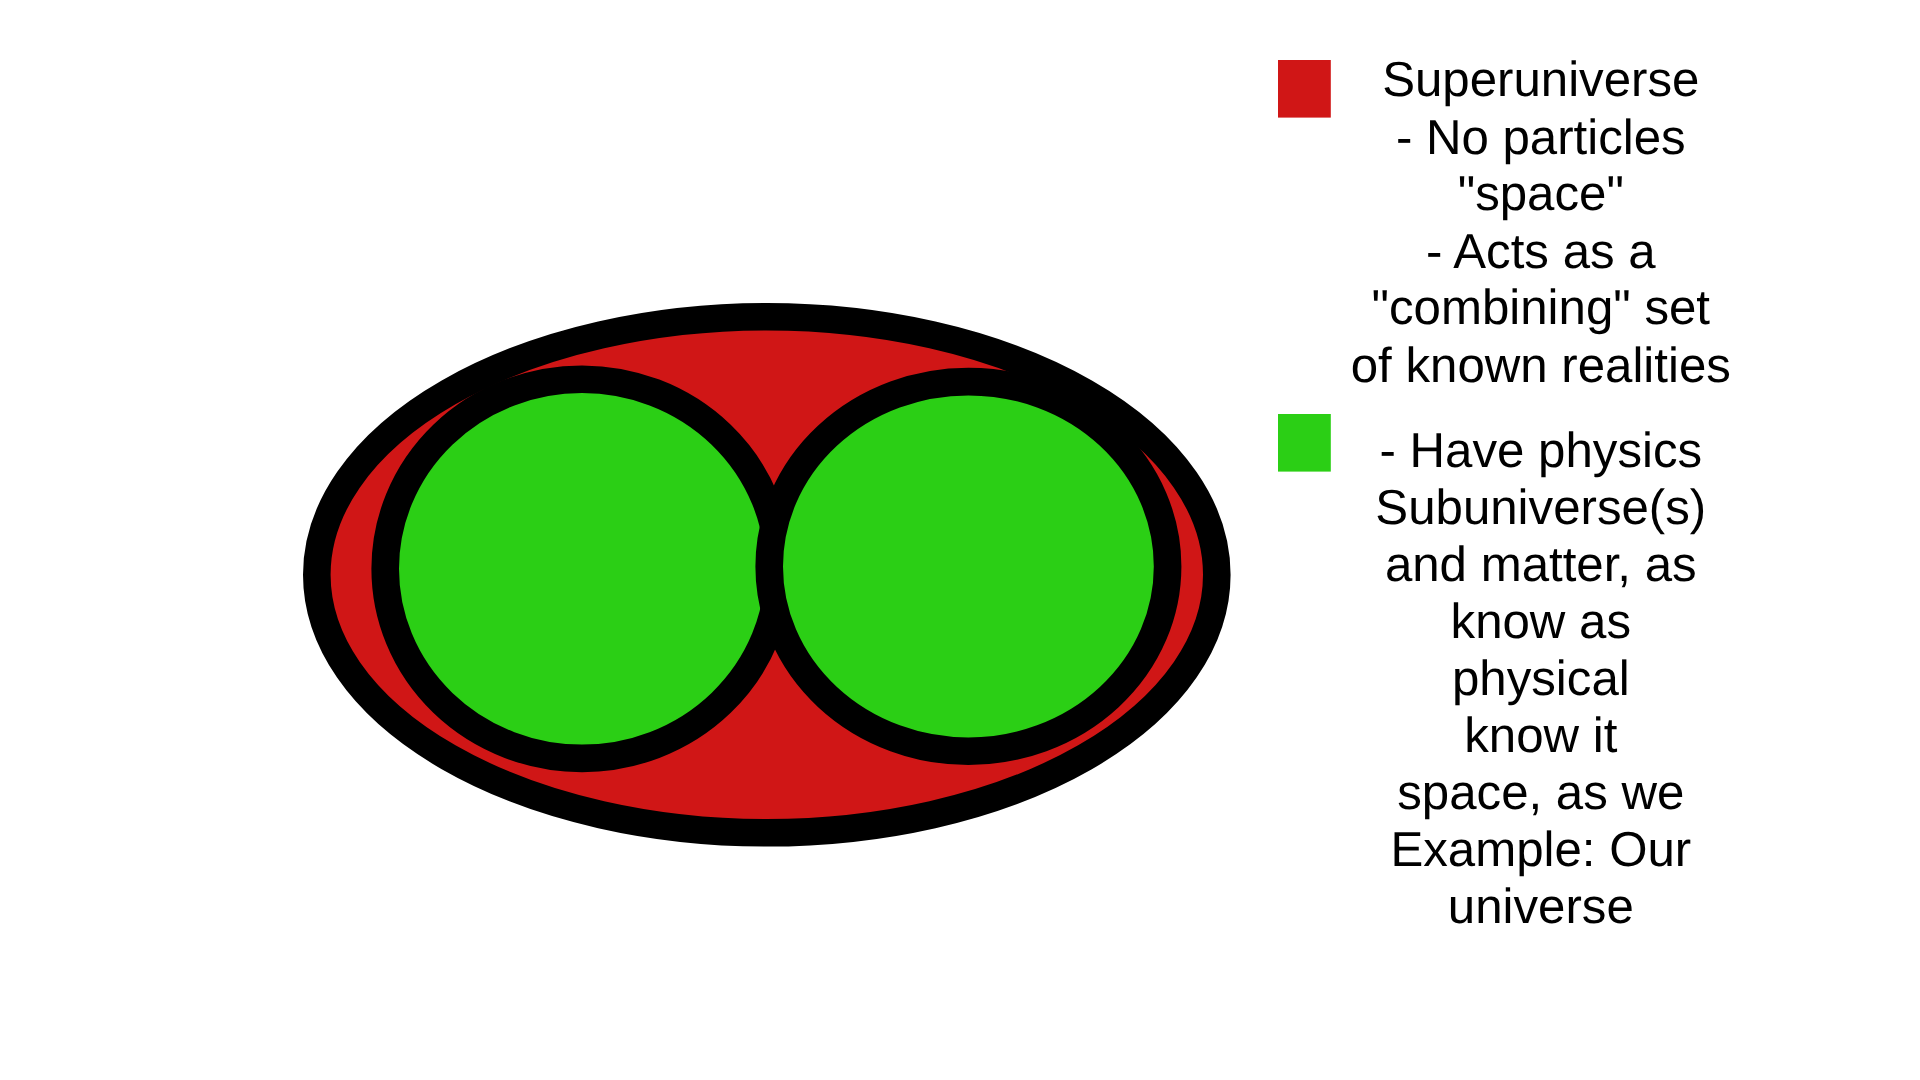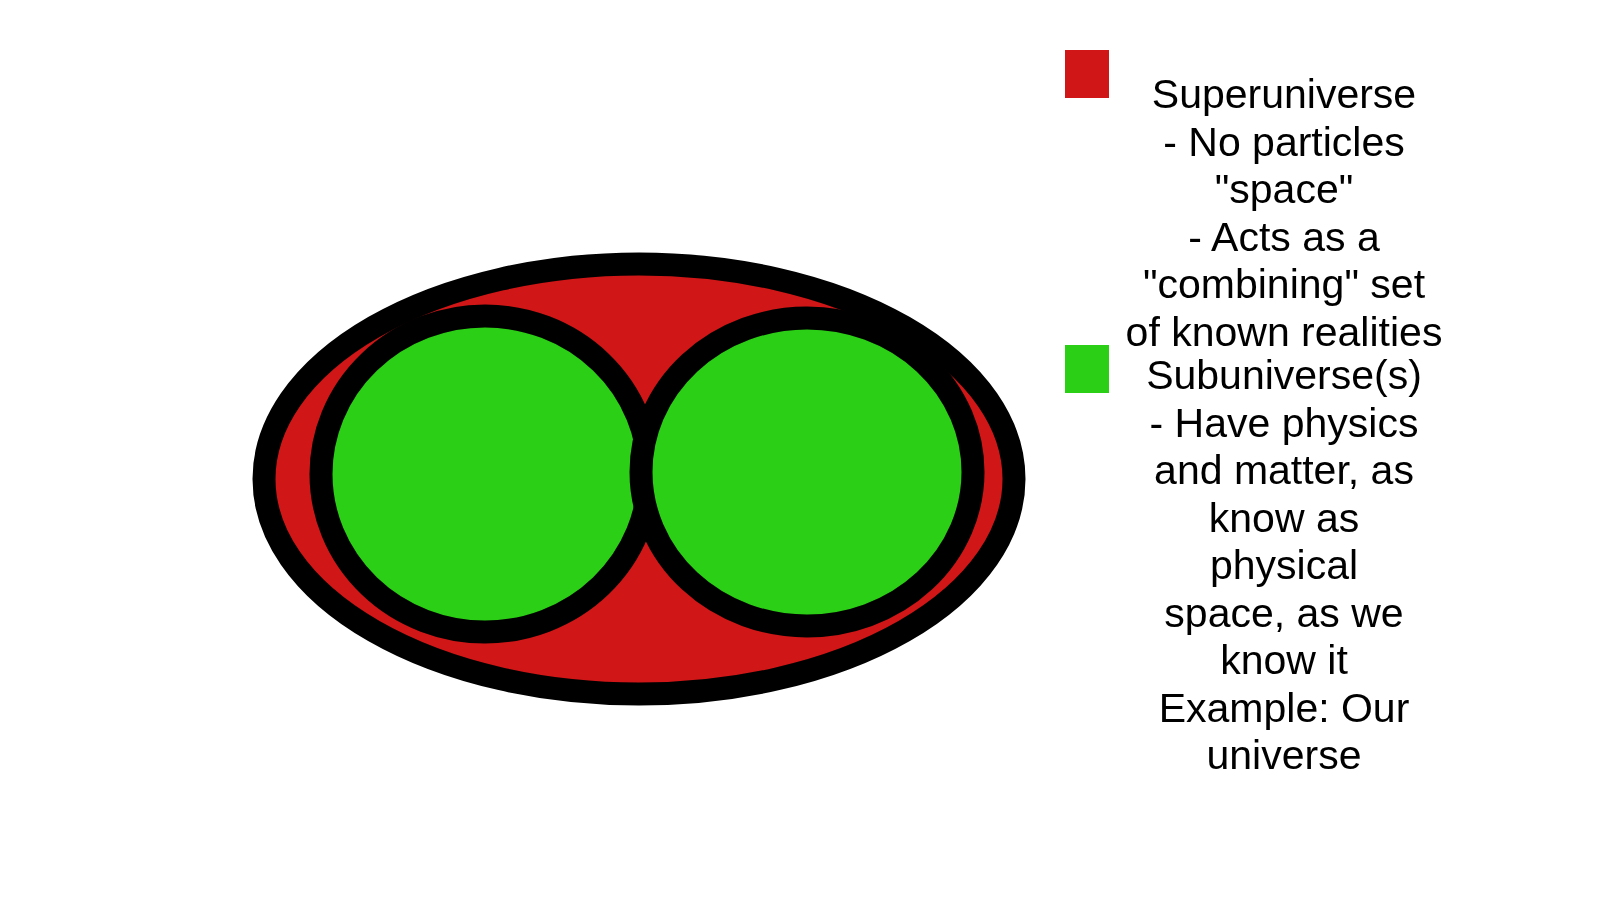--- a/index.html
+++ b/index.html
@@ -30,21 +30,21 @@
   #swatch-subuniverse   { top: 345px; }
   .legend-text {
     position: absolute;
     left: 1108px;
     width: 352px;
     text-align: center;
     font-size: 41px;
     line-height: 47.5px;
     color: #000000;
   }
-  #legend-text-superuniverse { top: 43px; margin-top: 28px; }
+  #legend-text-superuniverse { top: 43px; }
   #legend-text-subuniverse   { top: 352px; }
   .legend-line {
     white-space: nowrap;
   }
 </style>
 </head>
 <body>
 
 <svg class="diagram-svg" width="1600" height="900" viewBox="0 0 1600 900">
   <ellipse cx="639" cy="479" rx="375" ry="215" stroke-width="23" fill="#D01616" stroke="#000000"></ellipse>
@@ -59,22 +59,22 @@
   <div class="legend-line">- No particles</div>
   <div class="legend-line">"space"</div>
   <div class="legend-line">- Acts as a</div>
   <div class="legend-line">"combining" set</div>
   <div class="legend-line">of known realities</div>
 </div>
 
 <div id="swatch-subuniverse" class="legend-swatch" style="background: rgb(43, 207, 21);"></div>
 
 <div id="legend-text-subuniverse" class="legend-text">
+  <div class="legend-line">- Have physics</div>
   <div class="legend-line">Subuniverse(s)</div>
-  <div class="legend-line">- Have physics</div>
   <div class="legend-line">and matter, as</div>
   <div class="legend-line">know as</div>
   <div class="legend-line">physical</div>
+  <div class="legend-line">know it</div>
   <div class="legend-line">space, as we</div>
-  <div class="legend-line">know it</div>
   <div class="legend-line">Example: Our</div>
   <div class="legend-line">universe</div>
 </div>
 
 </body></html>

